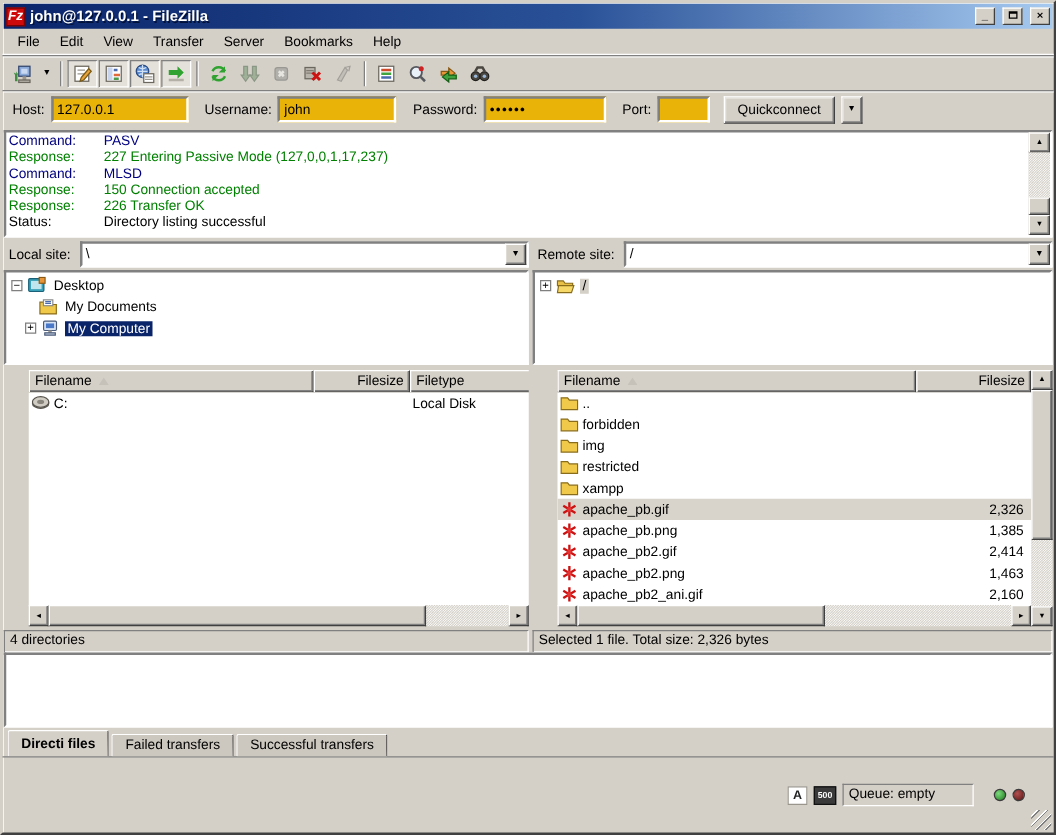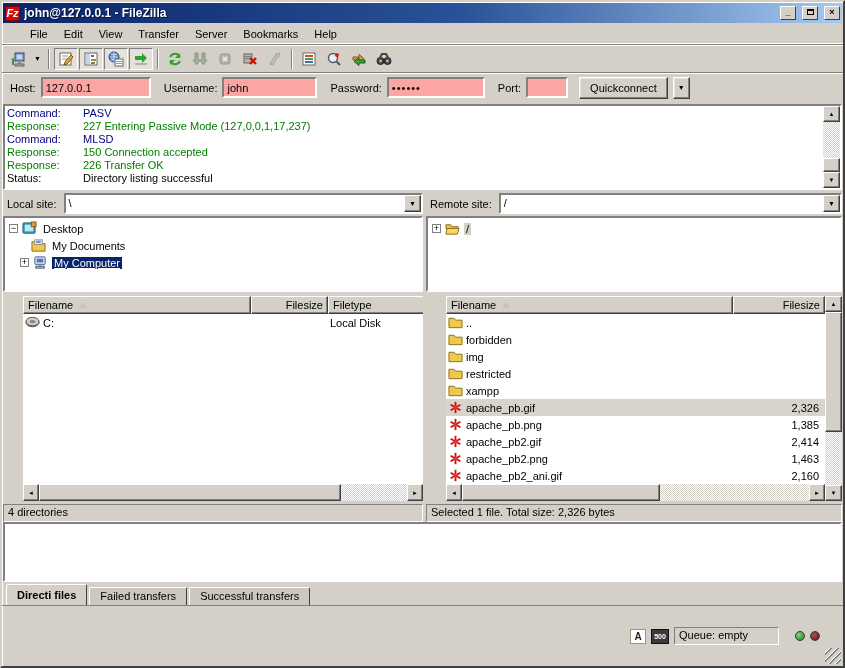--- a/index.html
+++ b/index.html
@@ -21,41 +21,41 @@
     border:1px solid #7a0404; flex:none; }
   .title-text { color:#fff; font-weight:bold; font-size:12px; flex:1;
     text-shadow:1px 1px 0 #00113a; white-space:nowrap; overflow:hidden; }
   .caption-btn { width:16px; height:14px; background:#d4d0c8; border:1px solid;
     border-color:#fff #404040 #404040 #fff; font-size:9px; line-height:11px;
     text-align:center; font-weight:bold; margin-left:2px; flex:none; color:#000; }
   .caption-btn .box { display:inline-block; width:7px; height:6px; border:1px solid #000;
     border-top-width:2px; margin-top:2px; }
 
   
-  .menubar { height:20px; display:flex; align-items:center; padding-left:20px; flex:none;
+  .menubar { height:20px; display:flex; align-items:center; padding-left:4px; flex:none;
     border-bottom:1px solid #fff; }
   .menu-item { padding:2px 8px; cursor:default; }
 
   
   .toolbar { height:28px; display:flex; align-items:center; padding-left:4px; gap:1px;
     flex:none; border-top:1px solid #808080; box-shadow:inset 0 1px 0 #fff; }
   .tb-btn { width:24px; height:22px; display:flex; align-items:center; justify-content:center;
     border:1px solid transparent; }
   .tb-btn.pressed { border-color:#808080 #fff #fff #808080; background:#e4e1da; }
   .tb-sep { width:2px; height:20px; border-left:1px solid #808080; border-right:1px solid #fff;
     margin:0 3px; }
   .tb-drop { width:13px; height:22px; display:flex; align-items:center; justify-content:center;
     font-size:7px; }
   .icon16 { width:16px; height:16px; display:block; }
   .dis { opacity:.45; filter:grayscale(60%); }
 
   
   .quickbar { height:30px; display:flex; align-items:center; padding-left:8px; gap:5px;
     flex:none; border-top:1px solid #808080; box-shadow:inset 0 1px 0 #fff; }
-  .edit { background:#fca5a5; border:2px solid; border-color:#808080 #fff #fff #808080;
+  .edit { background:#eab308; border:2px solid; border-color:#808080 #fff #fff #808080;
     height:21px; font-family:inherit; font-size:11px; padding:0 3px; }
   .btn3d { background:#d4d0c8; border:1px solid; border-color:#fff #404040 #404040 #fff;
     box-shadow:inset -1px -1px 0 #808080, inset 1px 1px 0 #e8e5df;
     font-family:inherit; font-size:11px; padding:2px 10px; height:22px; }
   .qc-drop { width:17px; height:22px; padding:0; font-size:7px; }
 
   
   .log-wrap { height:86px; margin:2px 1px 0 1px; background:#fff; border:2px solid;
     border-color:#808080 #fff #fff #808080; display:flex; flex:none; }
   .log-lines { flex:1; padding:1px 2px; overflow:hidden; }
@@ -92,21 +92,21 @@
   .combo-value { flex:1; padding:1px 3px; line-height:15px; white-space:pre; }
   .combo-btn { width:17px; flex:none; background:#d4d0c8; border:1px solid;
     border-color:#fff #404040 #404040 #fff; box-shadow:inset -1px -1px 0 #808080;
     font-size:7px; display:flex; align-items:center; justify-content:center; }
   .tree { height:76px; background:#fff; border:2px solid; border-color:#808080 #fff #fff #808080;
     padding:2px 0 0 4px; flex:none; overflow:hidden; margin-bottom:4px; }
   .tree-item { display:flex; align-items:center; height:17px; gap:4px; white-space:nowrap; }
   .expander { width:9px; height:9px; flex:none; background:#fff; border:1px solid #808080;
     font-size:9px; line-height:7px; text-align:center; color:#000; }
   .tree-label { padding:0 2px; }
-  .tree-label.selected { background:#0a246a; color:#fff;text-decoration:underline; }
+  .tree-label.selected { background:#0a246a; color:#fff; }
   .tree-label.selected-inactive { background:#d4d0c8; }
 
   .list-wrap { display:flex; flex:none; }
   .list-main { flex:1; display:flex; flex-direction:column; min-width:0;padding-left:20px; }
   .list-header { height:18px; display:flex; flex:none; background:#d4d0c8; overflow:hidden; }
   .hcell { background:#d4d0c8; border:1px solid; border-color:#fff #404040 #404040 #fff;
     box-shadow:inset -1px -1px 0 #808080; padding:1px 4px; display:flex; align-items:center;
     gap:6px; flex:none; overflow:hidden; white-space:nowrap; }
   .hcell.right { justify-content:flex-end; }
   .sort-asc { width:0; height:0; border-left:4px solid transparent; border-right:4px solid transparent;

